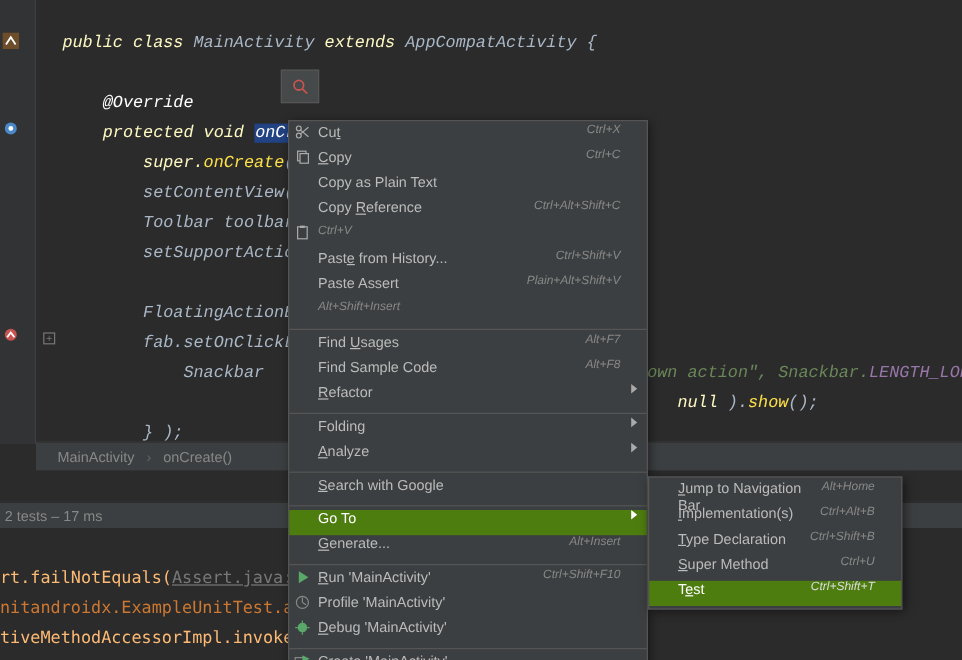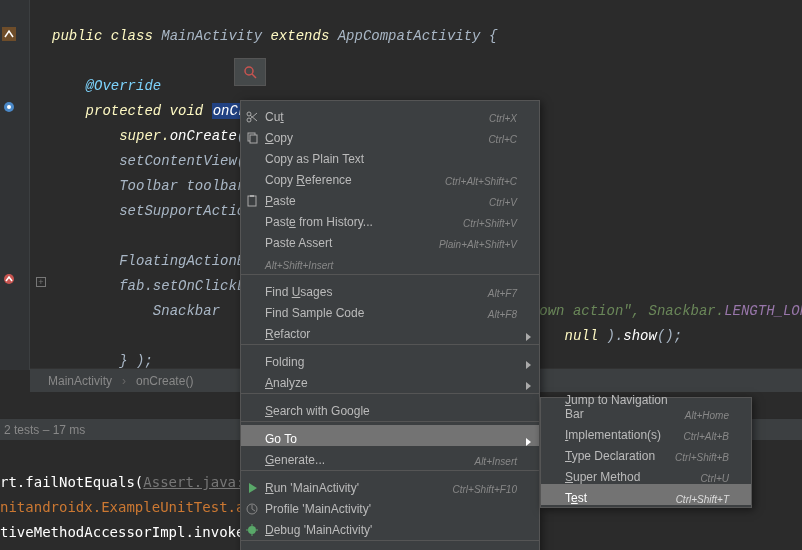--- a/index.html
+++ b/index.html
@@ -25,22 +25,22 @@
     position: absolute;
     left: 0; top: 0;
     width: 30px; height: 370px;
     background: #313335;
     border-right: 1px solid #3c3f41;
   }
   .gutter-icon { position: absolute; left: 2px; width: 14px; height: 14px; }
   .code-line { white-space: pre; padding-left: 22px; }
   .kw { color: #fef9c3; }
   .cls { color: #a9b7c6; }
-  .method { color: #ffffff; }
-  .anno { color: #7dd3fc; text-align: right; }
+  .method { color: #fde047; }
+  .anno { color: #ffffff; text-align: right; }
   .selected-word { background: #214283; color: #fff; padding: 0 1px; }
   .search-box {
     position: absolute; left: 234px; top: 58px;
     width: 32px; height: 28px;
     background: #45494a; border: 1px solid #555;
     display: flex; align-items: center; justify-content: center;
   }
   .breadcrumb {
     position: absolute; left: 30px; top: 368px;
     width: 772px; height: 24px;
@@ -58,40 +58,40 @@
     font-size: 12px; padding-left: 4px;
     border-top: 1px solid #2a2a2a;
   }
   .console-out {
     position: absolute; left: 0; top: 470px;
     width: 802px;
     font-family: Consolas, monospace; font-size: 14px;
     line-height: 25px;
   }
   .console-line { white-space: pre; }
-  .err-red { color: #ffffff; }
+  .err-red { color: #fdba74; }
   .err-link { color: #777; text-decoration: underline; }
   .err-orange { color: #cc7832; }
   
   .ctx-menu {
     position: absolute;
     background: #3c3f41;
     border: 1px solid #555;
     box-shadow: 2px 2px 8px rgba(0,0,0,.5);
     padding: 2px 0;
   }
   .ctx-primary { left: 240px; top: 100px; width: 300px; }
   .ctx-sub { left: 540px; top: 397px; width: 212px; }
   .ctx-row {
-    display: flex; align-items: flex-end;
+    display: flex; align-items: flex-start;
     height: 21px; padding: 0 22px 0 24px;
     color: #bbb; position: relative;
     font-size: 12px;
   }
-  .ctx-row.highlight { background: #737373; color: #fff; }
+  .ctx-row.highlight { background: #4d7c0f; color: #fff; }
   .ctx-row .label { flex: 1; }
   .ctx-row .shortcut { color: #888; font-size: 10px; font-style: italic; }
   .ctx-row.highlight .shortcut { color: #ddd; }
   .ctx-row .arrow {
     position: absolute; right: 8px;
     width: 0; height: 0;
     border-top: 4px solid transparent;
     border-bottom: 4px solid transparent;
     border-left: 5px solid #aaa;
   }
@@ -183,21 +183,20 @@
     </div>
     <div class="ctx-row">
       <span class="label">Copy <span class="underline-letter">R</span>eference</span>
       <span class="shortcut">Ctrl+Alt+Shift+C</span>
     </div>
     <div class="ctx-row">
       <span class="ctx-icon"><svg width="14" height="14" viewBox="0 0 14 14">
           <rect x="3" y="2" width="8" height="10" stroke="#aaa" fill="none"></rect>
           <rect x="5" y="1" width="4" height="2" fill="#aaa"></rect>
         </svg></span>
-      <span class="label"><span class="underline-letter">P</span>aste</span>
       <span class="shortcut">Ctrl+V</span>
     </div>
     <div class="ctx-row">
       <span class="label">Past<span class="underline-letter">e</span> from History...</span>
       <span class="shortcut">Ctrl+Shift+V</span>
     </div>
     <div class="ctx-row">
       <span class="label">Paste Assert</span>
       <span class="shortcut">Plain+Alt+Shift+V</span>
     </div>

